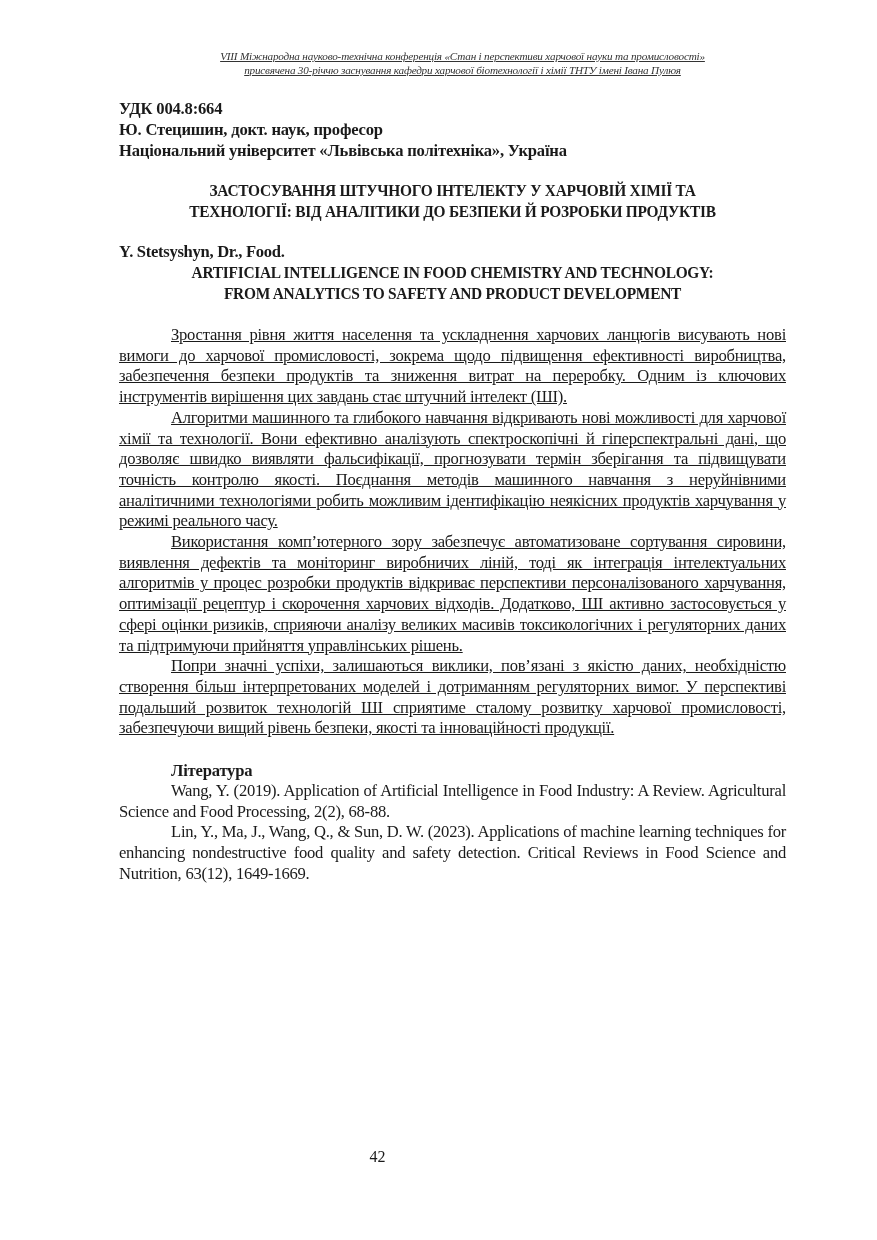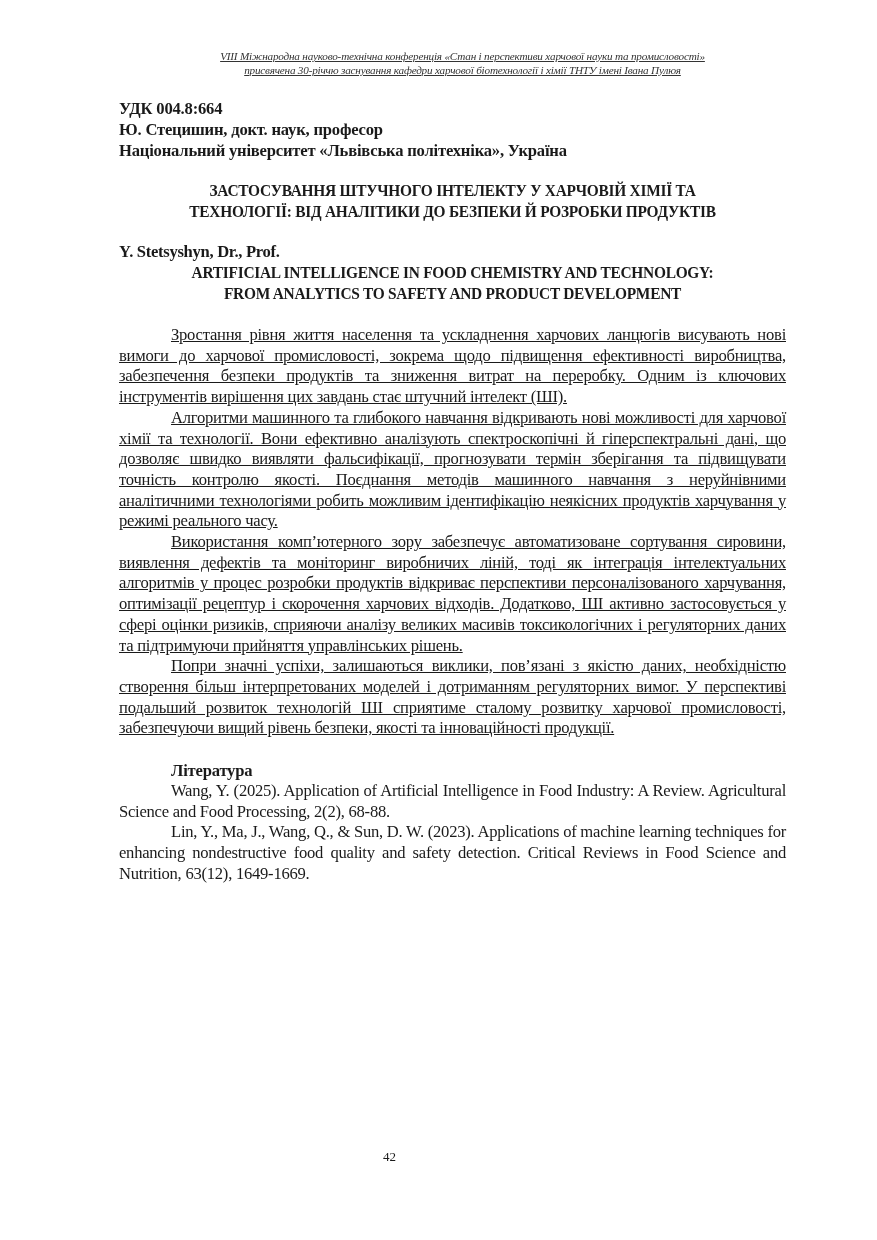--- a/index.html
+++ b/index.html
@@ -95,24 +95,24 @@
       font-size: 16.6px;
       line-height: 20.7px;
       text-align: justify;
       text-indent: 52px;
       letter-spacing: -0.25px;
       margin: 0;
     }
     .page-number {
       position: absolute;
       top: 1147px;
-      left: 12px;
+      left: 0;
       width: 755px;
       text-align: center;
-      font-size: 13px;
+      font-size: 16px;
       line-height: 20px;
     }
   </style>
 </head>
 <body>
 
 <div class="page-header">
   <div>VIII Міжнародна науково-технічна конференція «Стан і перспективи харчової науки та промисловості»</div>
   <div>присвячена 30-річчю заснування кафедри харчової біотехнології і хімії ТНТУ імені Івана Пулюя</div>
 </div>
@@ -120,33 +120,33 @@
 <div class="content">
   <div class="meta-line">УДК 004.8:664</div>
   <div class="meta-line">Ю. Стецишин, докт. наук, професор</div>
   <div class="meta-line">Національний університет «Львівська політехніка», Україна</div>
 
   <div class="title-block">
     <div>ЗАСТОСУВАННЯ ШТУЧНОГО ІНТЕЛЕКТУ У ХАРЧОВІЙ ХІМІЇ ТА</div>
     <div>ТЕХНОЛОГІЇ: ВІД АНАЛІТИКИ ДО БЕЗПЕКИ Й РОЗРОБКИ ПРОДУКТІВ</div>
   </div>
 
-  <div class="en-author">Y. Stetsyshyn, Dr., Prof.</div>
+  <div class="en-author">Y. Stetsyshyn, Dr., Food.</div>
   <div class="en-title">
     <div>ARTIFICIAL INTELLIGENCE IN FOOD CHEMISTRY AND TECHNOLOGY:</div>
     <div>FROM ANALYTICS TO SAFETY AND PRODUCT DEVELOPMENT</div>
   </div>
 
   <div class="body-text">
     <p class="para">Зростання рівня життя населення та ускладнення харчових ланцюгів висувають нові вимоги до харчової промисловості, зокрема щодо підвищення ефективності виробництва, забезпечення безпеки продуктів та зниження витрат на переробку. Одним із ключових інструментів вирішення цих завдань стає штучний інтелект (ШІ).</p>
     <p class="para">Алгоритми машинного та глибокого навчання відкривають нові можливості для харчової хімії та технології. Вони ефективно аналізують спектроскопічні й гіперспектральні дані, що дозволяє швидко виявляти фальсифікації, прогнозувати термін зберігання та підвищувати точність контролю якості. Поєднання методів машинного навчання з неруйнівними аналітичними технологіями робить можливим ідентифікацію неякісних продуктів харчування у режимі реального часу.</p>
     <p class="para">Використання комп’ютерного зору забезпечує автоматизоване сортування сировини, виявлення дефектів та моніторинг виробничих ліній, тоді як інтеграція інтелектуальних алгоритмів у процес розробки продуктів відкриває перспективи персоналізованого харчування, оптимізації рецептур і скорочення харчових відходів. Додатково, ШІ активно застосовується у сфері оцінки ризиків, сприяючи аналізу великих масивів токсикологічних і регуляторних даних та підтримуючи прийняття управлінських рішень.</p>
     <p class="para">Попри значні успіхи, залишаються виклики, пов’язані з якістю даних, необхідністю створення більш інтерпретованих моделей і дотриманням регуляторних вимог. У перспективі подальший розвиток технологій ШІ сприятиме сталому розвитку харчової промисловості, забезпечуючи вищий рівень безпеки, якості та інноваційності продукції.</p>
   </div>
 
   <div class="lit-heading">Література</div>
   <div>
-    <p class="ref">Wang, Y. (2025). Application of Artificial Intelligence in Food Industry: A Review. Agricultural Science and Food Processing, 2(2), 68-88.</p>
+    <p class="ref">Wang, Y. (2019). Application of Artificial Intelligence in Food Industry: A Review. Agricultural Science and Food Processing, 2(2), 68-88.</p>
     <p class="ref">Lin, Y., Ma, J., Wang, Q., &amp; Sun, D. W. (2023). Applications of machine learning techniques for enhancing nondestructive food quality and safety detection. Critical Reviews in Food Science and Nutrition, 63(12), 1649-1669.</p>
   </div>
 </div>
 
 <div class="page-number">42</div>
 
 </body></html>

